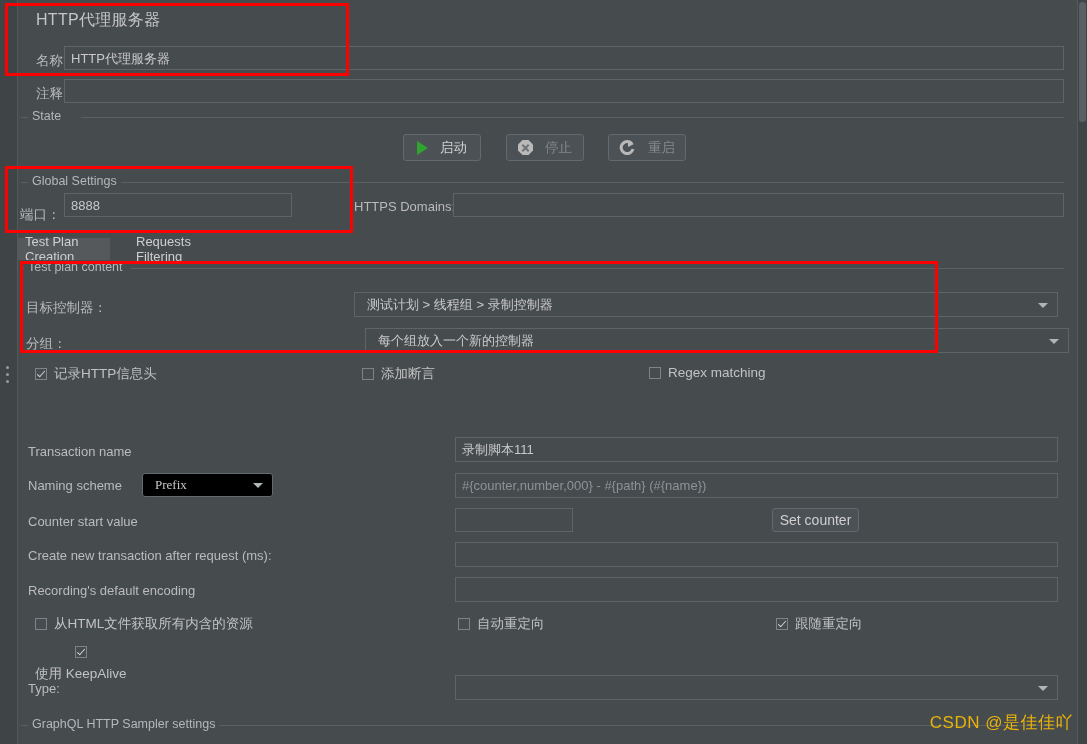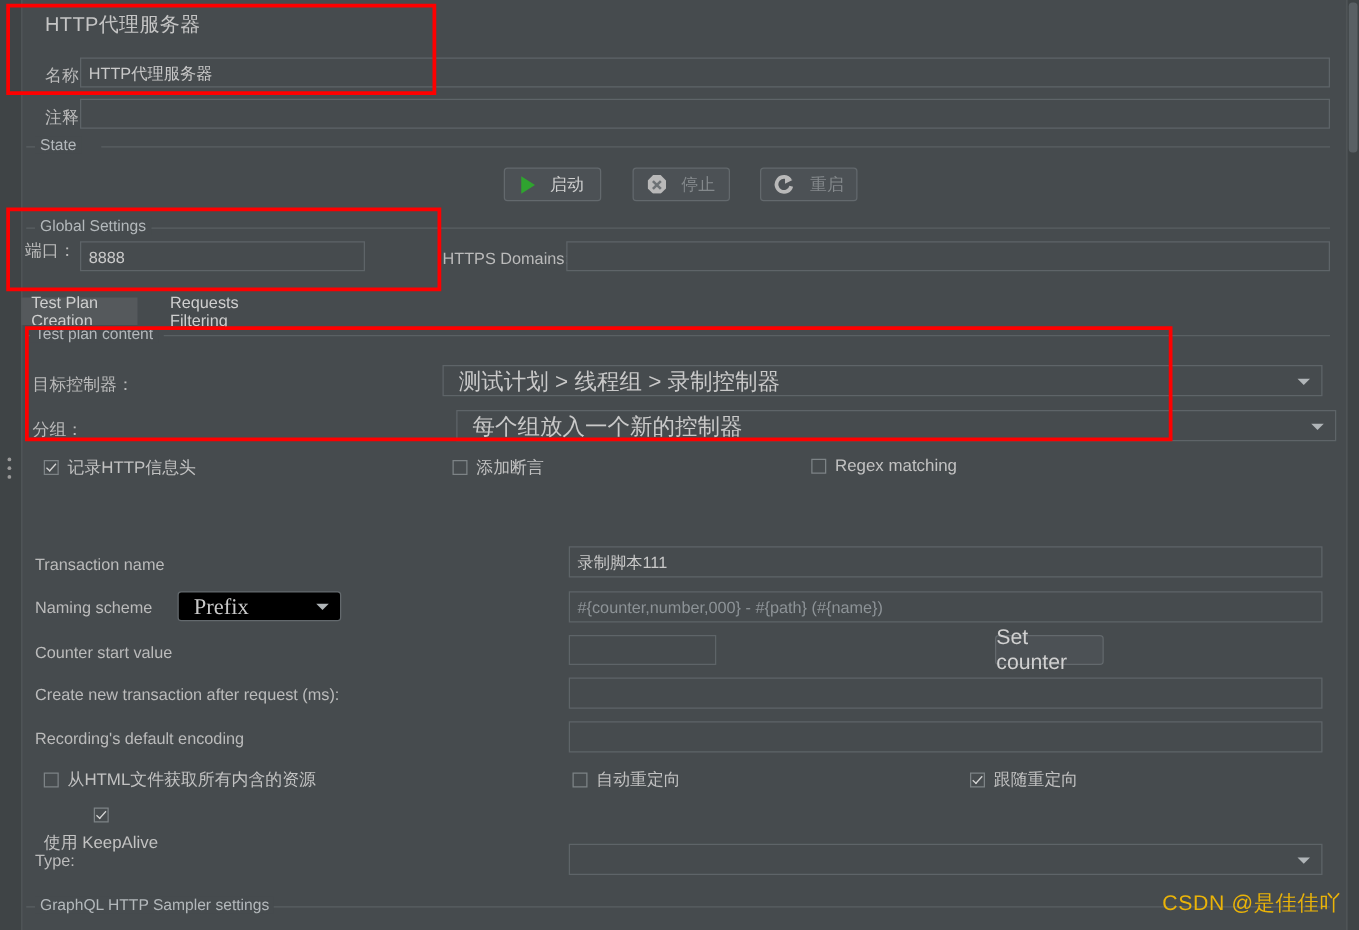--- a/index.html
+++ b/index.html
@@ -124,21 +124,21 @@
     border-radius: 3px;
     display: flex;
     align-items: center;
     justify-content: center;
     gap: 12px;
     font-size: 13.5px;
     color: #d0d0d0;
     cursor: default;
   }
   .btn.disabled { color: #84898c; }
-  .btn.plain { gap: 0; font-size: 17px; margin-left: 24px; }
+  .btn.plain { gap: 0; font-size: 14px; }
 
   .ico-play {
     width: 0; height: 0;
     border-left: 11px solid #2fa42f;
     border-top: 7px solid transparent;
     border-bottom: 7px solid transparent;
   }
   .ico-stop {
     width: 15px; height: 15px;
     background: #b9b9b9;
@@ -187,21 +187,21 @@
 
   
   .combo {
     position: absolute;
     box-sizing: border-box;
     background: #464b4e;
     border: 1px solid #5e6468;
     display: flex;
     align-items: center;
     color: #c9c9c9;
-    font-size: 18px;
+    font-size: 13px;
     padding: 0 12px;
     white-space: nowrap;
     overflow: hidden;
   }
   .combo .arrow {
     position: absolute;
     right: 9px; top: 50%;
     margin-top: -2px;
     width: 0; height: 0;
     border-left: 5px solid transparent;
@@ -303,21 +303,21 @@
       </span>
       <span>重启</span>
     </div>
 
     <div class="group" style="left:4px; top:182px; width:1043px; height:45px;">
       <div class="gb-line" style="left:100px; width:943px;"></div>
       <div class="gb-line" style="left:0; width:8px;"></div>
       <div class="gb-title">Global Settings</div>
     </div>
 
-    <div class="lbl lbl-cjk" style="left:3px; top:192px;">端口：</div>
+    <div class="lbl lbl-cjk" style="left:3px; top:206px;">端口：</div>
     <div class="field" style="left:47px; top:193px; width:228px; height:24px;">8888</div>
 
     <div class="lbl" style="left:337px; top:199px;">HTTPS Domains:</div>
     <div class="field" style="left:436px; top:193px; width:611px; height:24px;"></div>
 
     <div class="tabs">
       <div class="tab active" style="left:0px; width:93px;">
         <span>Test Plan Creation</span>
       </div>
       <div class="tab" style="left:111px; width:104px;">

